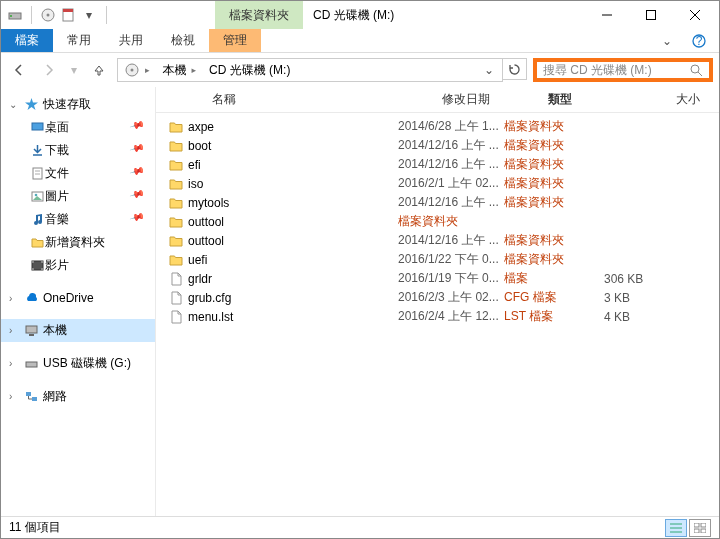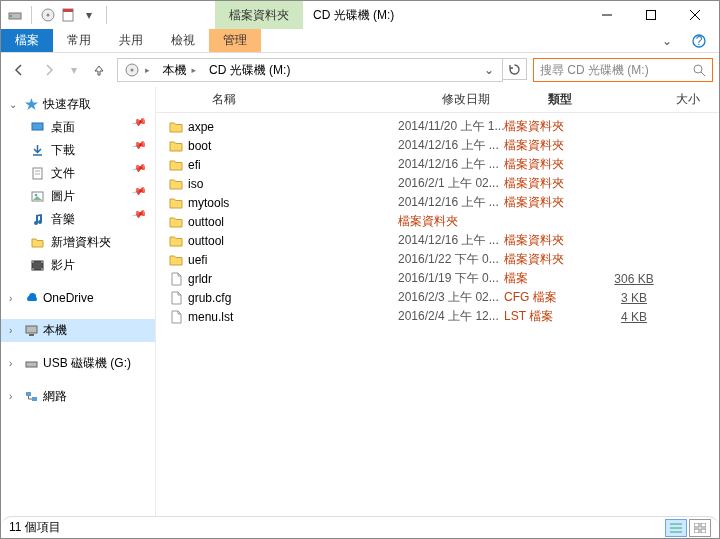--- a/index.html
+++ b/index.html
@@ -26,50 +26,50 @@
 
 .addrbar { height: 34px; display: flex; align-items: center; padding: 4px 6px; gap: 6px; }
 .nav-btn { width: 24px; height: 24px; display: flex; align-items: center; justify-content: center; color: #555; border-radius: 2px; }
 .nav-btn.dis { color: #bbb; }
 .addr-box { flex: 1; height: 24px; border: 1px solid #ccc; display: flex; align-items: center; padding: 0 2px; gap: 2px; }
 .addr-box .crumb { padding: 2px 4px; display: flex; align-items: center; gap: 2px; }
 .addr-box .crumb .tri { color: #777; font-size: 9px; padding: 0 3px;}
 .addr-box .aspacer { flex: 1; }
 .addr-box .dd { padding: 0 6px; color: #555; }
 .refresh { width: 24px; height: 22px; border: 1px solid #ccc; border-left: none; display: flex; align-items: center; justify-content: center; color: #555;}
-.search-box { width: 180px; height: 24px; border: 1px solid #f97316; display: flex; align-items: center; padding: 0 6px; color: #888; }
+.search-box { width: 180px; height: 24px; border: 4px solid #f97316; display: flex; align-items: center; padding: 0 6px; color: #888; }
 .search-box .sspacer { flex: 1; }
 
 .body-area { display: flex; height: calc(100% - 28px - 24px - 34px - 22px); }
 .nav-pane { width: 155px; border-right: 1px solid #eaeaea; overflow-y: auto; padding: 6px 0; }
 .nav-group { margin-bottom: 10px; }
 .nav-head { display: flex; align-items: center; padding: 3px 4px 3px 8px; gap: 4px; }
 .nav-head .exp { width: 10px; color: #666; font-size: 10px; }
-.nav-item { display: flex; padding: 3px 4px 3px 28px; gap: 6px; }
+.nav-item { display: flex; align-items: center; padding: 3px 4px 3px 28px; }
 .nav-item .pin { margin-left: auto; color: #888; font-size: 10px; padding-right: 8px; transform: rotate(30deg); }
 .nav-item.sel, .nav-head.sel { background: #cde8ff; }
 .nav-ico { width: 16px; height: 16px; display: flex; align-items: center; justify-content: center; font-size: 13px; }
 
 .file-area { flex: 1; display: flex; flex-direction: column; }
 .col-headers { height: 26px; display: flex; align-items: center; border-bottom: 1px solid #eaeaea; padding-left: 12px; color: #333;}
 .col-headers > div { padding: 0 4px; }
 .c-name { width: 230px; margin-left: 40px; }
 .c-date { width: 106px; }
 .c-type { width: 100px; font-weight: bold; }
 .c-size { width: 60px; text-align: right; }
 
 .file-list { flex: 1; overflow-y: auto; padding: 4px 0; }
 .file-row { display: flex; align-items: center; height: 19px; padding-left: 12px; }
 .file-row .fico { width: 20px; }
 .file-row .fname { width: 210px; }
 .file-row .fdate { width: 106px; color: #555; overflow: hidden; white-space: nowrap;}
 .file-row .ftype { width: 100px; color: #c2410c; }
-.file-row .fsize { width: 60px; text-align: center; color: #555; text-decoration: underline; }
-
-.statusbar { position: absolute; bottom: 0; left: 0; right: 0; height: 22px; border-top: 1px solid #ddd; display: flex; align-items: center; padding: 0 8px; background: #fff; border-radius: 11px; }
+.file-row .fsize { width: 60px; text-align: left; color: #555; }
+
+.statusbar { position: absolute; bottom: 0; left: 0; right: 0; height: 22px; border-top: 1px solid #ddd; display: flex; align-items: center; padding: 0 8px; background: #fff; }
 .statusbar .sspacer2 { flex: 1; }
 .view-btn { width: 22px; height: 18px; border: 1px solid #999; margin-left: 2px; display: flex; align-items: center; justify-content: center; font-size: 10px; color: #555;}
 .view-btn.active { background: #cde8ff; border-color: #6aa9e0;}
 
 svg { display: block; }
 </style>
 </head>
 <body>
 
 <div class="titlebar">
@@ -337,21 +337,21 @@
       <div class="c-size">大小</div>
     </div>
     <div class="file-list" id="file-list">
         <div class="file-row">
           <span class="fico">
             <svg width="16" height="16">
               <path d="M2 4 L6.5 4 L7.5 5.5 L14 5.5 L14 13 L2 13 Z" fill="#ffd868" stroke="#caa23a"></path>
             </svg>
           </span>
           <span class="fname">axpe</span>
-          <span class="fdate">2014/11/20 上午 1...</span>
+          <span class="fdate">2014/6/28 上午 1...</span>
           <span class="ftype">檔案資料夾</span>
           <span class="fsize"></span>
         </div>
         <div class="file-row">
           <span class="fico">
             <svg width="16" height="16">
               <path d="M2 4 L6.5 4 L7.5 5.5 L14 5.5 L14 13 L2 13 Z" fill="#ffd868" stroke="#caa23a"></path>
             </svg>
           </span>
           <span class="fname">boot</span>

